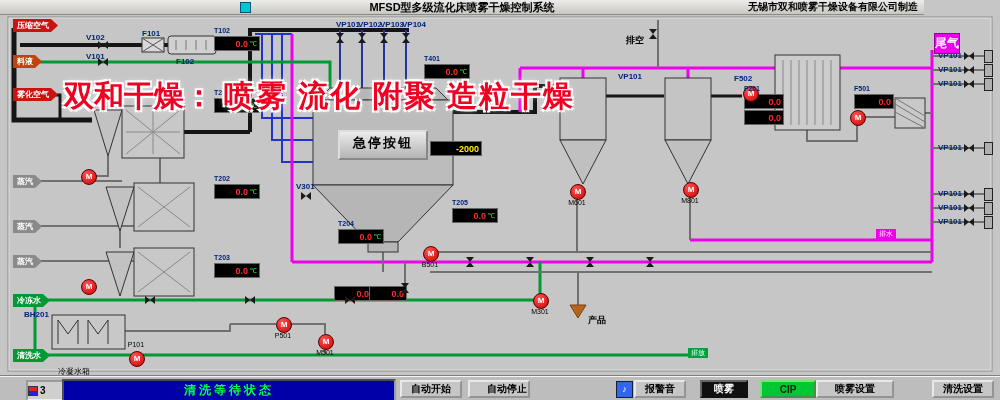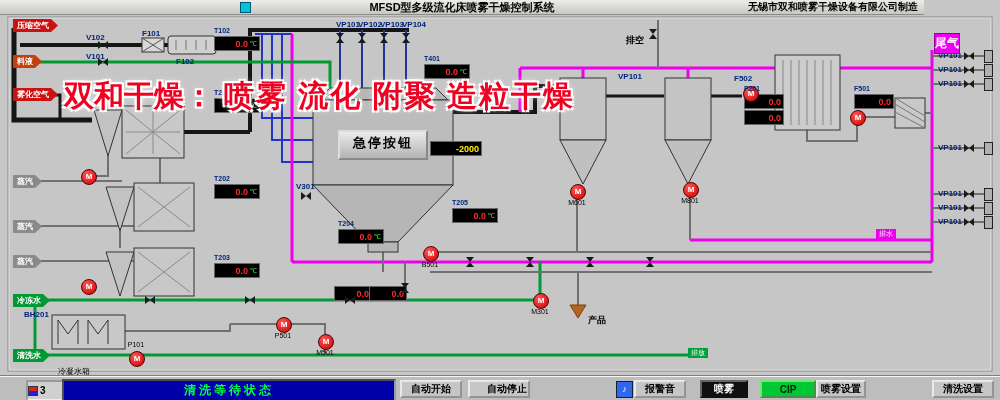--- a/index.html
+++ b/index.html
@@ -368,18 +368,18 @@
     <div class="statusbox">
       <span>清洗等待状态</span>
     </div>
     <div class="alarm-icon">♪</div>
     <div id="layer-buttons">
         <button class="btn " style="left: 400px; width: 62px;">自动开始</button>
         <button class="btn " style="left: 468px; width: 62px; padding-left: 16px;">自动停止</button>
         <button class="btn " style="left: 634px; width: 52px;">报警音</button>
         <button class="btn black" style="left: 700px; width: 48px;">喷雾</button>
         <button class="btn green" style="left: 760px; width: 56px;">CIP</button>
-        <button class="btn " style="left: 816px; width: 50px;">喷雾设置</button>
+        <button class="btn " style="left: 816px; width: 78px;">喷雾设置</button>
         <button class="btn " style="left: 932px; width: 62px;">清洗设置</button>
       </div>
   </div>
 
 </div>
 
 </body></html>

